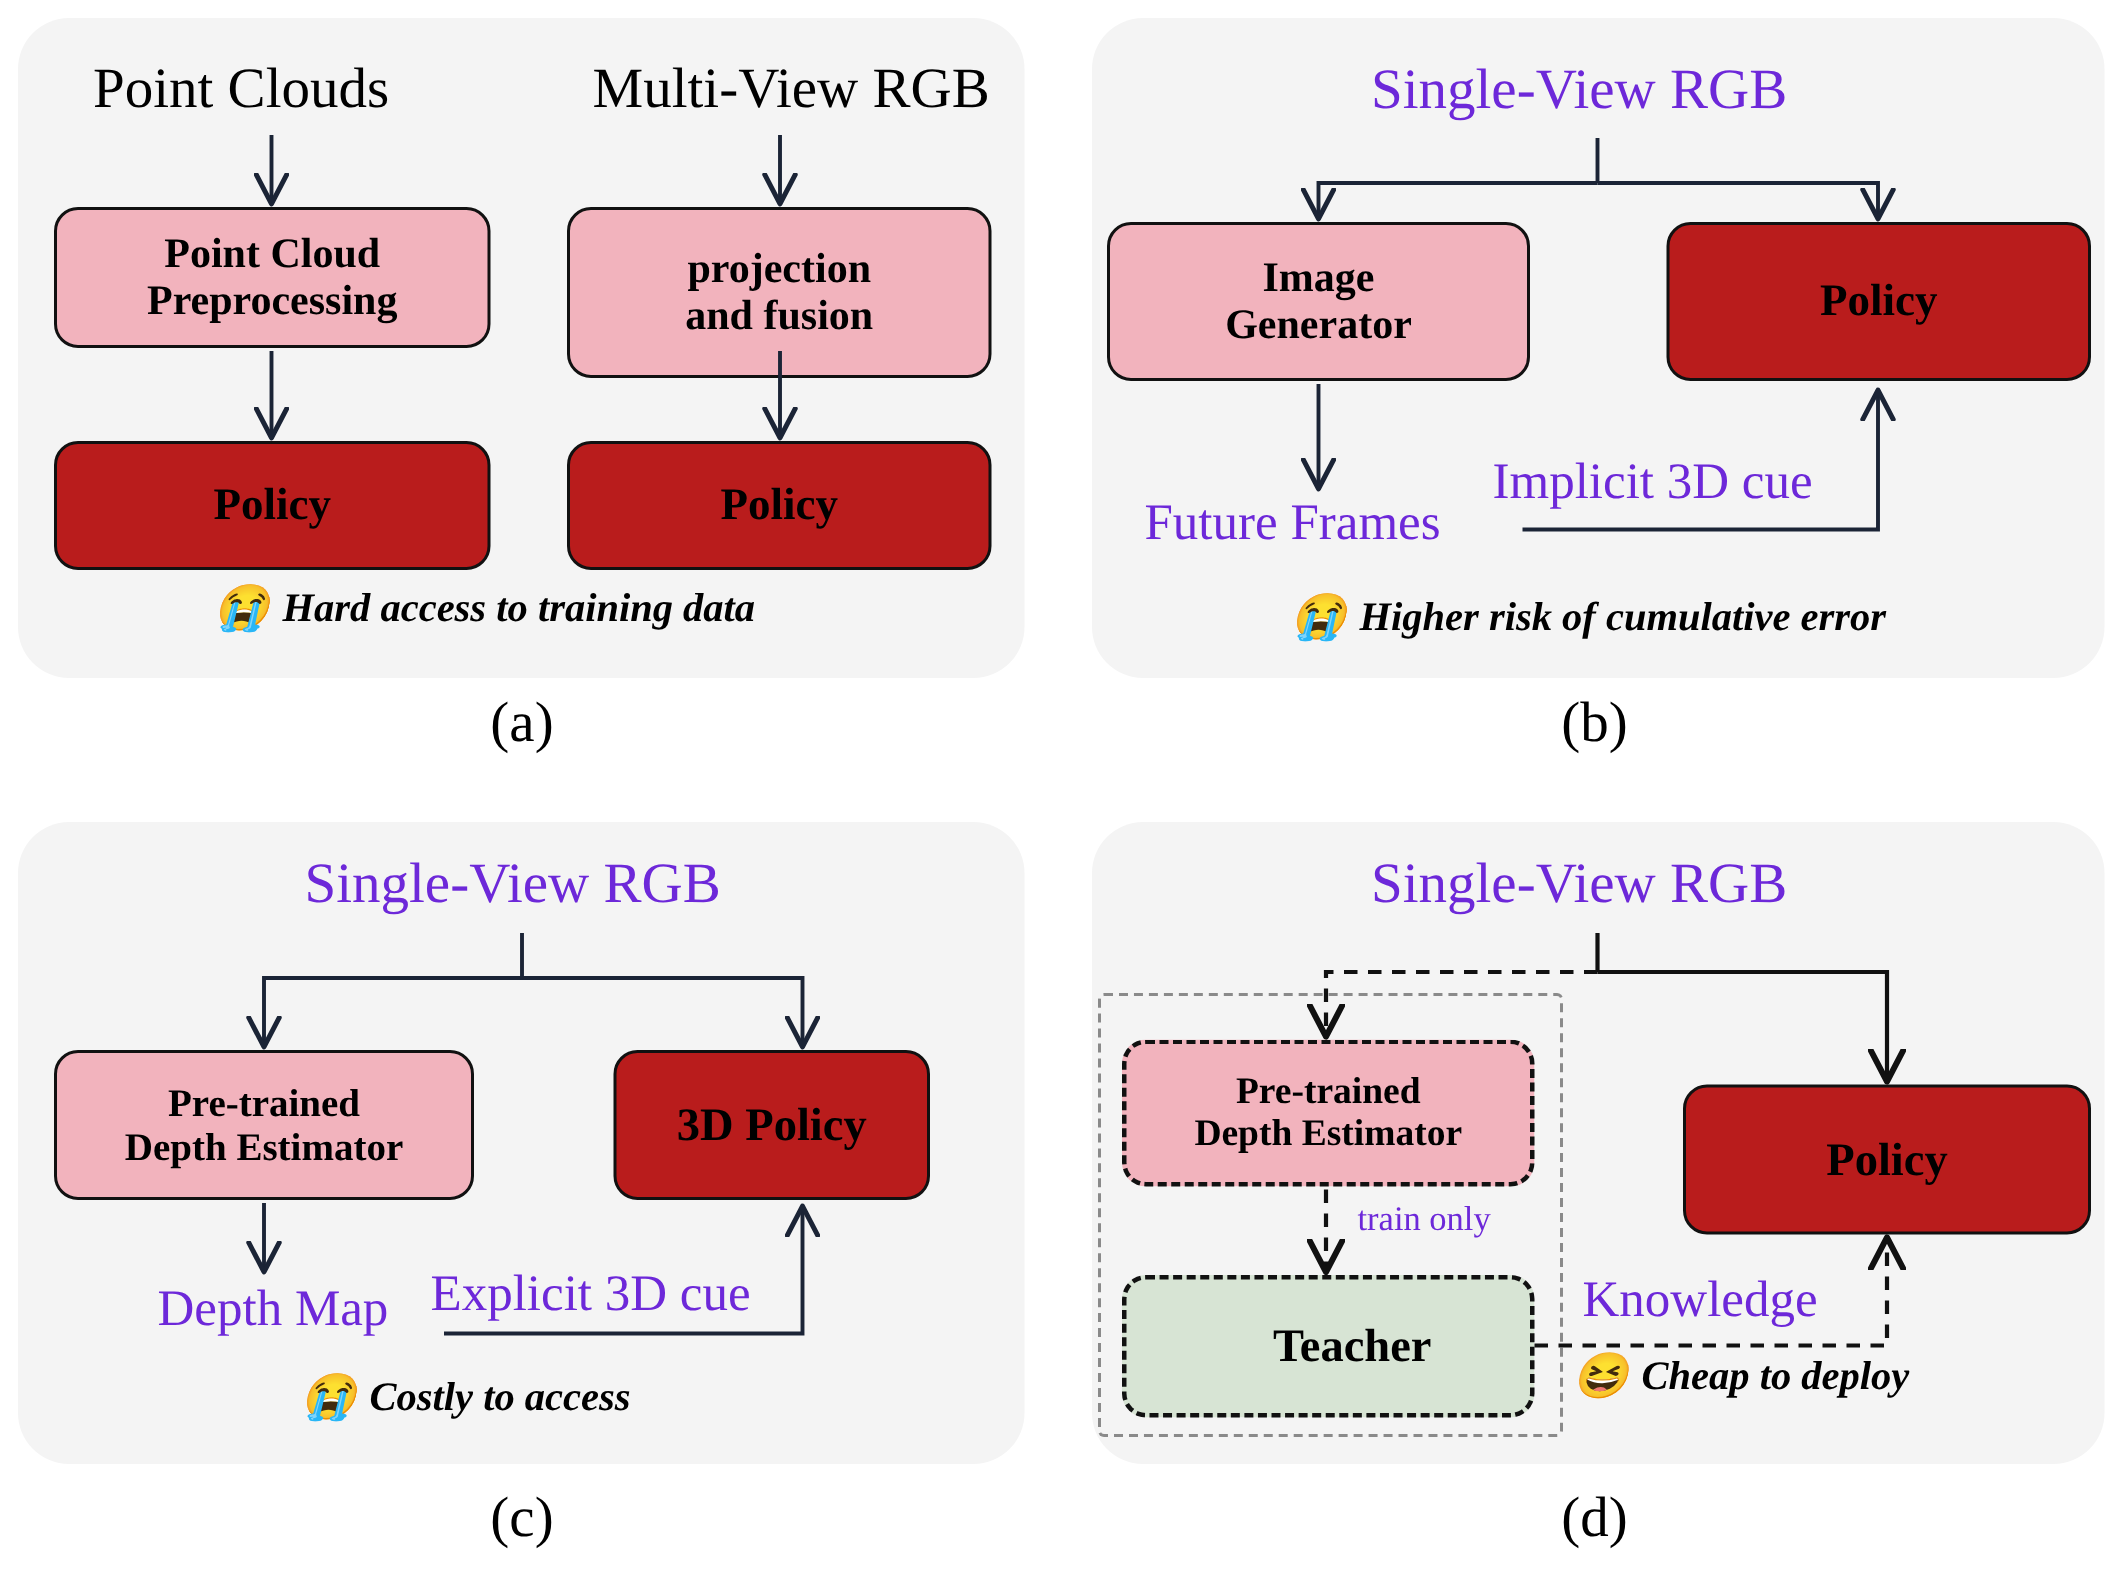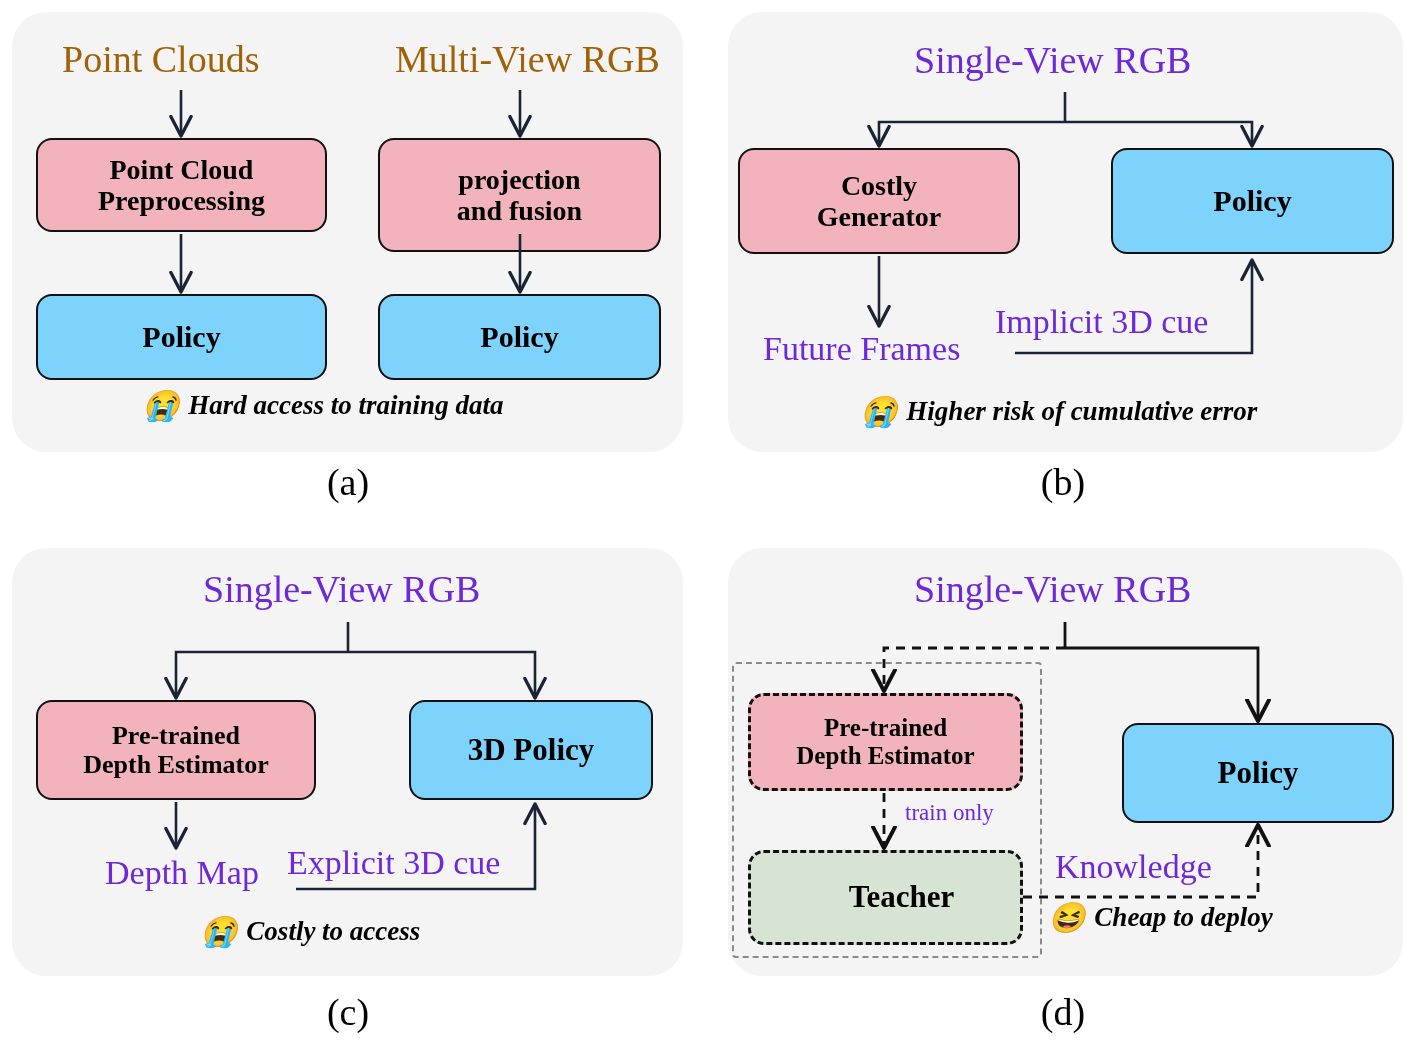--- a/index.html
+++ b/index.html
@@ -8,27 +8,27 @@
 
   .panel{position:absolute;background:#f4f4f4;border-radius:34px;}
   .cap{position:absolute;font-family:"Liberation Serif",serif;font-size:38px;color:#000;
        text-align:center;line-height:1;}
 
   .node{position:absolute;box-sizing:border-box;display:flex;align-items:center;
         justify-content:center;text-align:center;font-family:"Liberation Serif",serif;
         font-weight:bold;color:#000;border:2.5px solid #111;border-radius:16px;
         line-height:1.12;}
   .node.pink{background:#f2b3bd;}
-  .node.gray{background:#7dd3fc;align-items:center;}
+  .node.gray{background:#b91c1c;align-items:center;}
   .node.green{background:#d7e4d4;border-style:dashed;border-color:#111;border-width:3px;}
   .node.dashed{border-style:dashed;border-width:3px;border-color:#111;}
 
   .lbl{position:absolute;font-family:"Liberation Serif",serif;color:#6d28d9;
        white-space:nowrap;line-height:1;}
-  .lbl.red{color:#a16207;}
+  .lbl.red{color:#000000;}
 
   .note{position:absolute;display:flex;align-items:center;gap:9px;
         font-family:"Liberation Serif",serif;font-style:italic;font-weight:600;
         color:#000;white-space:nowrap;}
   .note .emo{display:inline-block;line-height:1;}
 
   svg.wires{position:absolute;left:0;top:0;width:1418px;height:1052px;
             pointer-events:none;overflow:visible;}
   .dbox{position:absolute;box-sizing:border-box;border:2px dashed #8a8a8a;border-radius:4px;background:transparent;}
 </style>
@@ -70,21 +70,21 @@
   </div>
 
   <div class="cap" style="left:298px;top:463px;width:100px;">(a)</div>
 
   <div class="panel" style="left:728px;top:12px;width:675px;height:440px;"></div>
 
   <div class="lbl" style="left:914px;top:41px;font-size:38px;">Single-View RGB</div>
 
   <div class="node pink" style="left:738px;top:148px;width:282px;height:106px;font-size:28px;">
     <span>
-      <span>Costly</span><br>
+      <span>Image</span><br>
       <span>Generator</span>
     </span>
   </div>
 
   <div class="node gray" style="left:1111px;top:148px;width:283px;height:106px;font-size:30px;">
     <span>Policy</span>
   </div>
 
   <div class="lbl" style="left:763px;top:332px;font-size:34px;">Future Frames</div>
 
@@ -101,21 +101,21 @@
 
   <div class="lbl" style="left:203px;top:570px;font-size:38px;">Single-View RGB</div>
 
   <div class="node pink" style="left:36px;top:700px;width:280px;height:100px;font-size:26px;">
     <span>
       <span>Pre-trained</span><br>
       <span>Depth Estimator</span>
     </span>
   </div>
 
-  <div class="node gray" style="left:409px;top:700px;width:244px;height:100px;font-size:31px;">
+  <div class="node gray" style="left:409px;top:700px;width:211px;height:100px;font-size:31px;">
     <span>3D Policy</span>
   </div>
 
   <div class="lbl" style="left:105px;top:856px;font-size:34px;">Depth Map</div>
 
   <div class="lbl" style="left:287px;top:846px;font-size:34px;">Explicit 3D cue</div>
 
   <div class="note" style="left:200px;top:916px;font-size:27px;">
     <span class="emo" style="font-size:30px;">😭</span>
     <span>Costly to access</span>

